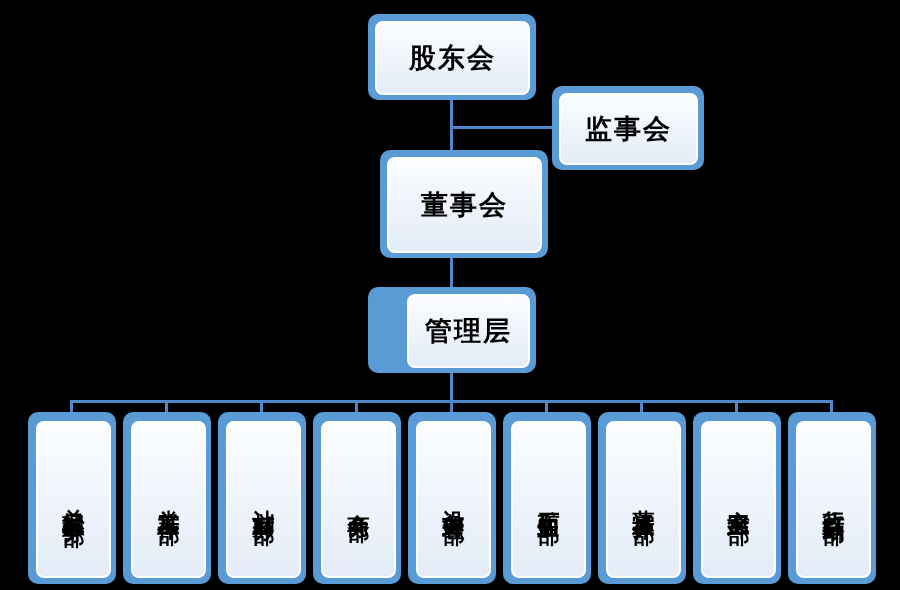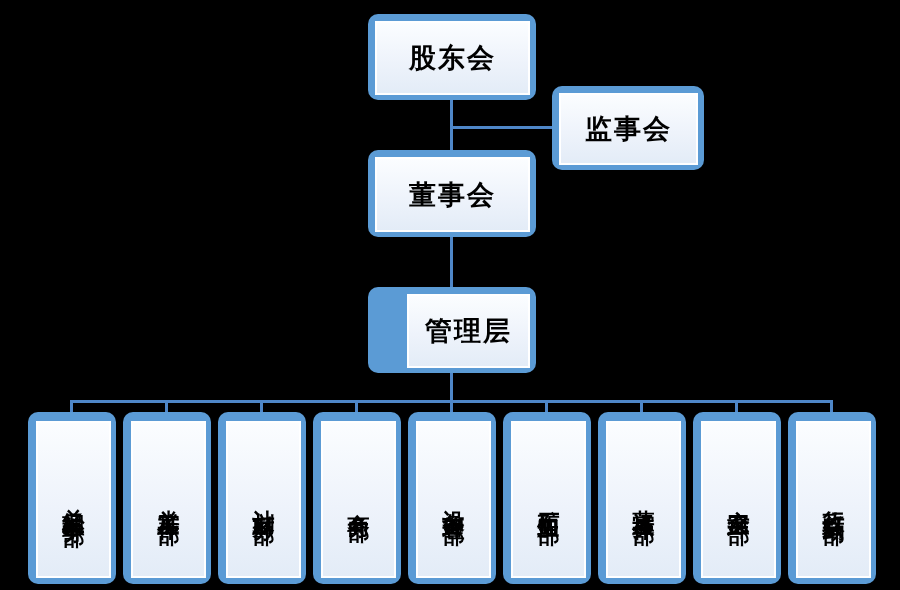--- a/index.html
+++ b/index.html
@@ -26,21 +26,21 @@
     background: #5b9bd5;
     border-radius: 10px;
     box-sizing: border-box;
     padding: 7px 6px 5px 7px;
   }
   .node-inner {
     width: 100%;
     height: 100%;
     box-sizing: border-box;
     border: 2px solid #ffffff;
-    border-radius: 0;
+    border-radius: 8px;
     background: linear-gradient(180deg, #fbfdff 0%, #eef3fb 55%, #e3ecf7 100%);
     display: flex;
     align-items: center;
     justify-content: center;
   }
   .node-label {
     color: #000000;
     font-weight: 700;
     font-size: 27px;
     letter-spacing: 2px;
@@ -65,21 +65,21 @@
   .v-board-mgmt  { left: 450px; top: 235px; width: 3px;  height: 54px; }
   .v-mgmt-bus    { left: 450px; top: 371px; width: 3px;  height: 32px; }
   .bus           { left: 70px;  top: 400px; width: 763px; height: 3px; }
   .drop          { top: 402px;  width: 3px; height: 12px; }
   .drop-1 { left: 70px; }  .drop-2 { left: 165px; } .drop-3 { left: 260px; }
   .drop-4 { left: 355px; } .drop-5 { left: 450px; } .drop-6 { left: 545px; }
   .drop-7 { left: 640px; } .drop-8 { left: 735px; } .drop-9 { left: 830px; }
   
   .n-shareholders { left: 368px; top: 14px;  width: 168px; height: 86px; }
   .n-supervisors  { left: 552px; top: 86px;  width: 152px; height: 84px; }
-  .n-board        { left: 368px; top: 150px; width: 168px; height: 87px; }
+  .n-board        { left: 380px; top: 150px; width: 168px; height: 108px; }
   .n-management   { left: 368px; top: 287px; width: 168px; height: 86px; padding-left: 39px; }
   .d-1 { left: 28px;  } .d-2 { left: 123px; } .d-3 { left: 218px; }
   .d-4 { left: 313px; } .d-5 { left: 408px; } .d-6 { left: 503px; }
   .d-7 { left: 598px; } .d-8 { left: 693px; } .d-9 { left: 788px; }
   .dept { top: 412px; width: 88px; height: 172px; }
 </style>
 </head>
 <body>
 
 <div class="stage">

